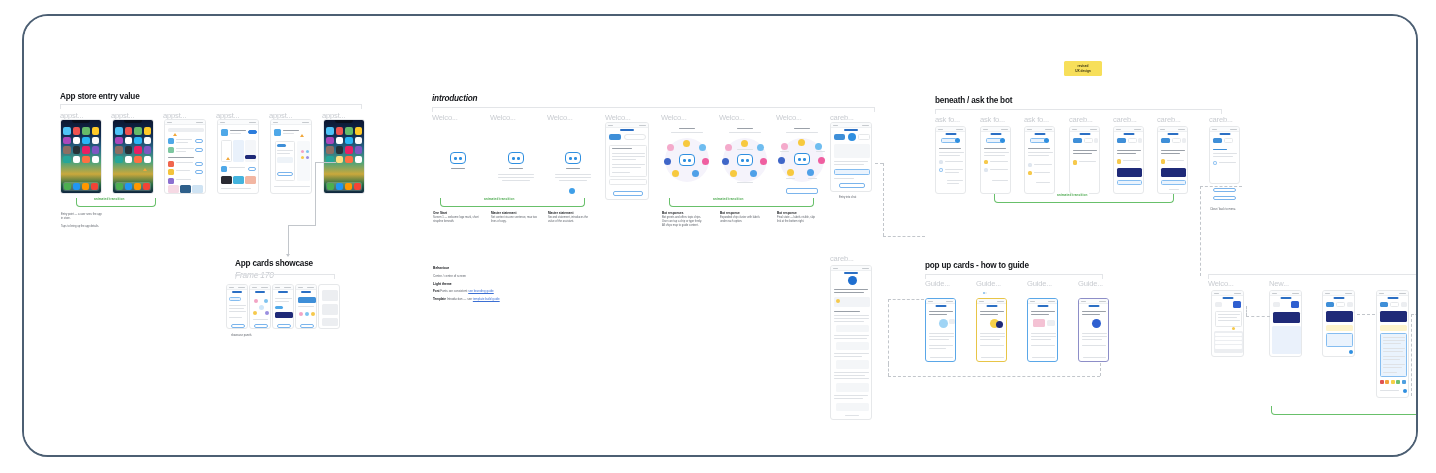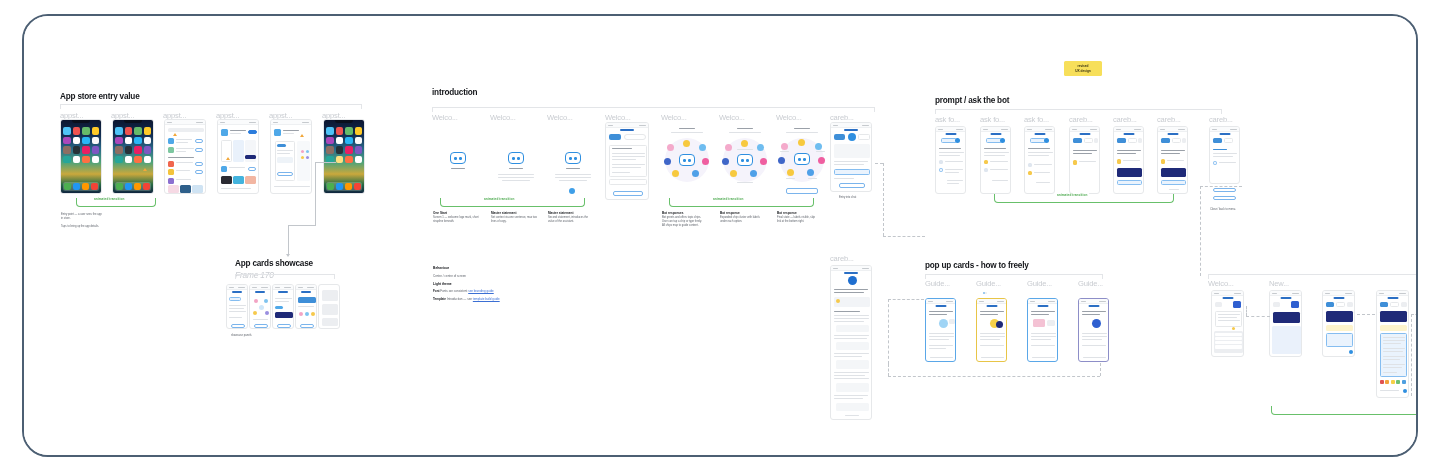--- a/index.html
+++ b/index.html
@@ -407,21 +407,21 @@
     </div>
     <div class="phone" style="left:294px; top:268px; width:22px; height:45px;">
       <div class="pblock grey" style="left:3px; top:5px; width:16px; height:11px;"></div>
       <div class="pblock grey" style="left:3px; top:19px; width:16px; height:11px;"></div>
       <div class="pblock grey" style="left:3px; top:33px; width:16px; height:8px;"></div>
     </div>
     <div class="note" style="left:207px; top:318px;">
       <span class="nt-b">showcase panels</span>
     </div>
 
-    <div class="sec-title" style="left:408px; top:72px;">introduction</div>
+    <div class="sec-title" style="left:408px; top:78px;font-style:italic;">introduction</div>
     <div class="sec-rule" style="left:408px; top:91px; width:443px;"></div>
 
     <div class="frame-label" style="left:408px; top:97px;">Welco...</div>
     <div class="frame-label" style="left:466px; top:97px;">Welco...</div>
     <div class="frame-label" style="left:523px; top:97px;">Welco...</div>
     <div class="frame-label" style="left:581px; top:97px;">Welco...</div>
     <div class="frame-label" style="left:637px; top:97px;">Welco...</div>
     <div class="frame-label" style="left:695px; top:97px;">Welco...</div>
     <div class="frame-label" style="left:752px; top:97px;">Welco...</div>
 
@@ -627,21 +627,21 @@
 
     <div class="conn dash" style="left:851px; top:147px; width:8px; border-top-width:0.7px;"></div>
     <div class="conn dash" style="left:859px; top:147px; height:73px; border-left-width:0.7px;"></div>
     <div class="conn dash" style="left:859px; top:220px; width:42px; border-top-width:0.7px;"></div>
     <div class="conn dash" style="left:864px; top:283px; height:65px; border-left-width:0.7px;"></div>
     <div class="conn dash" style="left:864px; top:283px; width:36px; border-top-width:0.7px;"></div>
     <div class="conn dash" style="left:864px; top:360px; width:212px; border-top-width:0.7px;"></div>
     <div class="conn dash" style="left:1076px; top:327px; height:33px; border-left-width:0.7px;"></div>
     <div class="conn dash" style="left:864px; top:348px; height:12px; border-left-width:0.7px;"></div>
 
-    <div class="sec-title" style="left:911px; top:80px;">prompt / ask the bot</div>
+    <div class="sec-title" style="left:911px; top:80px;">beneath / ask the bot</div>
     <div class="sec-rule" style="left:911px; top:93px; width:287px;"></div>
 
     <div class="frame-label" style="left:911px; top:99px;">ask fo...</div>
     <div class="frame-label" style="left:956px; top:99px;">ask fo...</div>
     <div class="frame-label" style="left:1000px; top:99px;">ask fo...</div>
     <div class="frame-label" style="left:1045px; top:99px;">careb...</div>
     <div class="frame-label" style="left:1089px; top:99px;">careb...</div>
     <div class="frame-label" style="left:1133px; top:99px;">careb...</div>
     <div class="frame-label" style="left:1185px; top:99px;">careb...</div>
 
@@ -740,21 +740,21 @@
     </div>
     <div class="pbtn" style="left:1189px; top:172px; width:23px;"></div>
     <div class="pbtn" style="left:1189px; top:180px; width:23px;"></div>
     <div class="note" style="left:1186px; top:192px;">
       <span class="nt-b">Close / back to menu.</span>
     </div>
 
     <div class="anim" style="left:970px; top:178px; width:180px;"></div>
     <div class="anim-lbl" style="left:1031px; top:177px;">animated transition</div>
 
-    <div class="sec-title" style="left:901px; top:245px;">pop up cards - how to freely</div>
+    <div class="sec-title" style="left:901px; top:245px;">pop up cards - how to guide</div>
     <div class="sec-rule" style="left:901px; top:258px; width:178px;"></div>
 
     <div class="frame-label" style="left:901px; top:263px;">Guide...</div>
     <div class="frame-label" style="left:952px; top:263px;">Guide...</div>
     <div class="frame-label" style="left:1003px; top:263px;">Guide...</div>
     <div class="frame-label" style="left:1054px; top:263px;">Guide...</div>
 
     <div class="phone hl-blue" style="left:959px; top:276px; width:0; height:0;"></div>
 
     <div class="phone" style="left:961px; top:276px; width:0; height:0;"></div>

